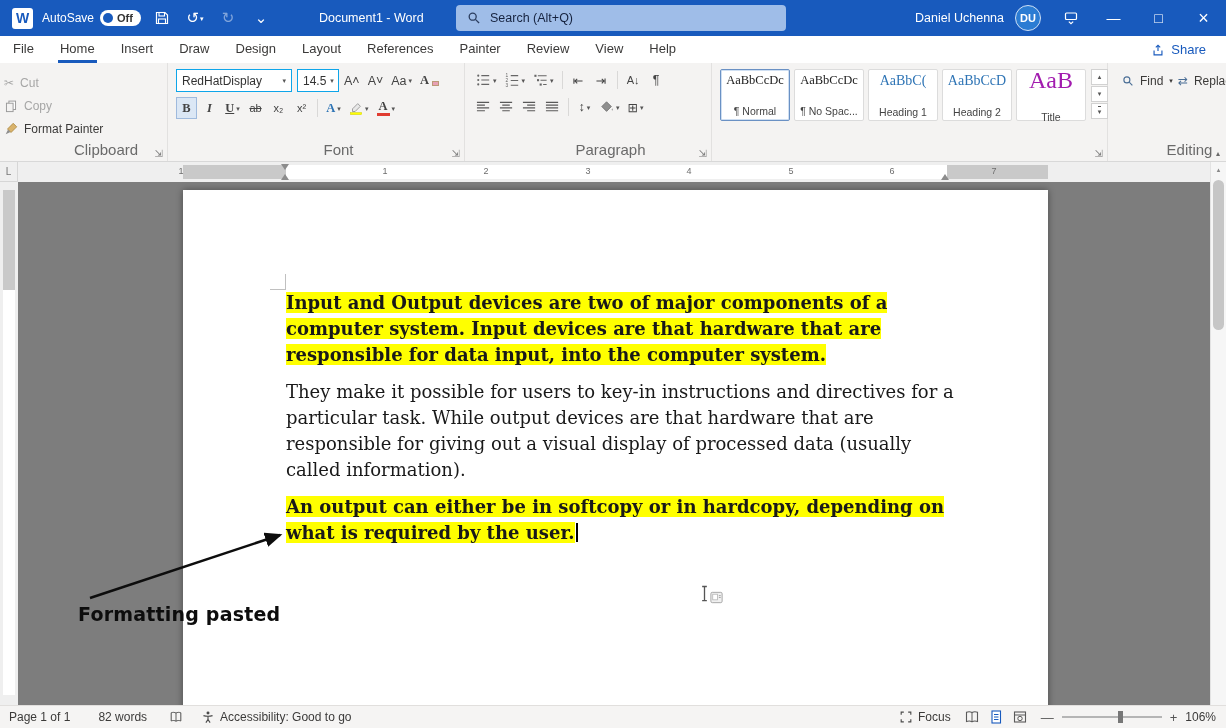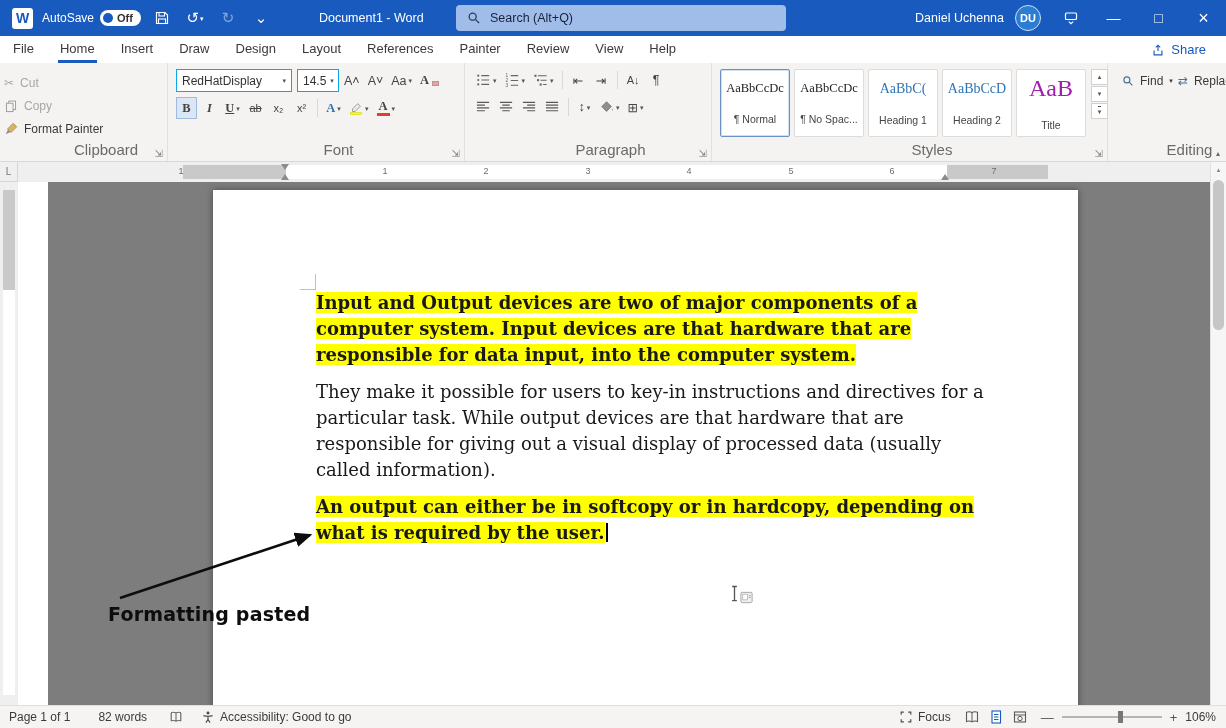--- a/index.html
+++ b/index.html
@@ -73,21 +73,21 @@
   .fx-a{color:#2e74b5;font-weight:bold;font-family:"Liberation Serif",serif;}
   .stack{display:flex;flex-direction:column;align-items:center;line-height:1;gap:1px;}
   .colorbar{width:13px;height:3px;}
   .eraser{width:7px;height:5px;background:#e8a0b4;border:1px solid #b97;margin-left:1px;margin-top:6px;}
 
   .g-paragraph{width:247px;padding:6px 4px 0 8px;}
   .vdiv{width:1px;height:18px;background:#d9d8d7;margin:0 3px;flex:none;}
 
   .g-styles{width:396px;padding:6px 2px 0 8px;display:flex;}
   .style-cards{display:flex;gap:4px;}
-  .style-card{width:70px;height:68px;background:#fff;border:1px solid #dcdcdc;border-radius:2px;
+  .style-card{width:70px;height:52px;background:#fff;border:1px solid #dcdcdc;border-radius:2px;
     display:flex;flex-direction:column;align-items:center;justify-content:center;gap:17px;}
   .style-card.selected{border:1px solid #6a91c4;box-shadow:0 0 0 1px #cfdff2 inset;}
   .sc-preview{font-size:12.5px;color:#222;font-family:"Liberation Serif",serif;white-space:nowrap;}
   .sc-name{font-size:10.5px;color:#444;white-space:nowrap;}
   .style-card.h .sc-preview{color:var(--heading_blue,#2e74b5);font-size:14px;}
   .style-card.t .sc-preview{font-size:24px;color:#a21caf;}
   .styles-scroll{display:flex;flex-direction:column;margin-left:5px;gap:1px;}
   .ss-btn{width:17px;height:16px;border:1px solid #d2d2d2;background:#fff;font-size:7px;color:#555;
     display:flex;align-items:center;justify-content:center;}
   .ss-btn.more span{border-top:1px solid #555;padding-top:1px;}
@@ -107,21 +107,21 @@
   .rh-white{background:#fff;}
   .rul-num{position:absolute;top:4px;width:12px;text-align:center;font-size:9px;color:#6d6d6d;}
   .ind-top{position:absolute;left:263px;top:2px;width:0;height:0;border:4px solid transparent;border-top:6px solid #8c8c8c;}
   .ind-bot{position:absolute;left:263px;bottom:2px;width:0;height:0;border:4px solid transparent;border-bottom:6px solid #8c8c8c;}
   .ind-right{position:absolute;left:923px;bottom:2px;width:0;height:0;border:4px solid transparent;border-bottom:6px solid #8c8c8c;}
   .ruler-v{position:absolute;left:0;top:182px;bottom:23px;width:18px;background:#efefef;overflow:hidden;}
   .rv-gray{position:absolute;left:3px;width:12px;top:8px;height:100px;background:#c9c9c9;}
   .rv-white{position:absolute;left:3px;width:12px;top:108px;bottom:10px;background:#fff;}
 
   
-  .docview{position:absolute;top:182px;left:18px;right:16px;bottom:23px;background:var(--doc_bg,#7d7d7d);overflow:hidden;margin-left:30px;}
+  .docview{position:absolute;top:182px;left:18px;right:16px;bottom:23px;background:var(--doc_bg,#7d7d7d);overflow:hidden;}
   .page{position:absolute;left:165px;top:8px;width:865px;height:640px;background:var(--page_bg,#fff);
     box-shadow:0 0 7px rgba(0,0,0,.4);}
   .crop-tl{position:absolute;left:87px;top:84px;width:16px;height:16px;border-right:1px solid #c0c0c0;border-bottom:1px solid #c0c0c0;}
   .page-text{position:absolute;left:103px;top:100px;width:672px;font-family:"DejaVu Serif","Liberation Serif",serif;
     font-size:18px;line-height:26px;color:#191919;}
   .para+.para{margin-top:11px;}
   .para.em{font-weight:bold;}
   .para.em .txt{background:var(--highlight,#ffff00);}
   .caret{display:inline-block;width:2px;height:19px;background:#000;vertical-align:-3px;margin-left:1px;}
   .anno-text{position:absolute;left:60px;top:421px;font-family:"DejaVu Sans","Liberation Sans",sans-serif;
@@ -518,21 +518,20 @@
           <span class="sc-name">Title</span>
         </div>
       </div>
       <div class="styles-scroll">
         <div class="ss-btn">▴</div>
         <div class="ss-btn">▾</div>
         <div class="ss-btn more">
             <span>▾</span>
           </div>
       </div>
-      <span class="rgroup-label">Styles</span>
       <span class="launcher">⇲</span>
     </div>
 
     <div class="rgroup g-editing">
       <div class="ed-item">
         <svg class="ic12 ed-icon">
             <use href="#i-magnifier"></use>
           </svg>
         <span>Find</span>
         <span class="chev">▾</span>

